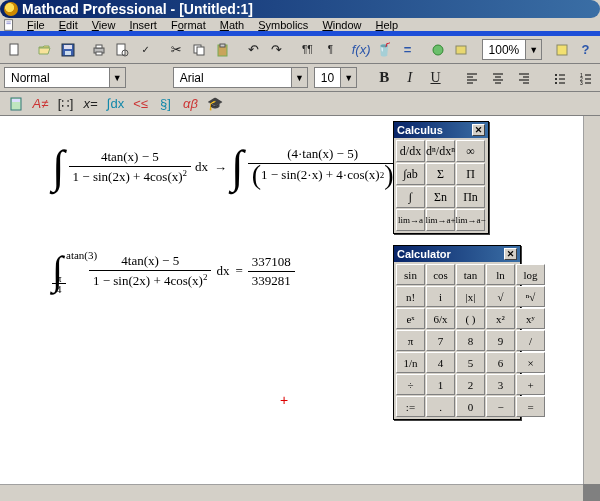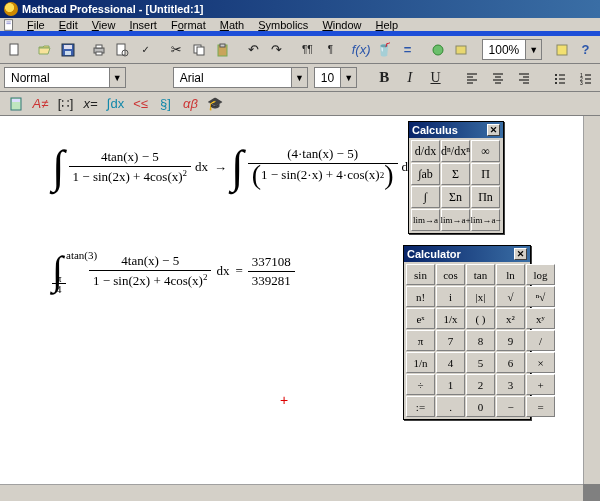--- a/index.html
+++ b/index.html
@@ -13,22 +13,23 @@
     overflow: hidden;
     position: relative;
   }
   .titlebar {
     background: linear-gradient(to right, #082468, #3a6ea5);
     color: #fff;
     height: 18px;
     display: flex;
     align-items: center;
     padding: 4px 4px;
-    font-size: 11px;
+    font-size: 14px;
     font-weight: bold;
+    border-radius: 9px;
   }
   .titlebar .icon {
     width: 14px; height: 14px;
     background: radial-gradient(circle at 40% 40%, #ffdd55 0 35%, #cc8800 40% 100%);
     border-radius: 50%;
     margin-right: 4px;
   }
   .menubar {
     background: #d4d0c8;
     height: 18px;
@@ -483,59 +484,59 @@
       <span class="frac">
         <span class="num">337108</span>
         <span class="bar"></span>
         <span class="den">339281</span>
       </span>
     </span>
   </div>
 
   <div class="cursor-cross" style="top:275px; left:280px;">+</div>
 
-  <div class="palette calculus" style="top:4px; left:408px; width:96px;">
+  <div class="palette calculus" style="top:4px; left:393px; width:96px;">
     <div class="ptitle">
       <span>Calculus</span>
       <span class="pclose">✕</span>
     </div>
     <div class="pgrid">
       <span class="pcell">d/dx</span>
       <span class="pcell">dⁿ/dxⁿ</span>
       <span class="pcell">∞</span>
       <span class="pcell">∫ab</span>
       <span class="pcell">Σ</span>
       <span class="pcell">Π</span>
       <span class="pcell">∫</span>
       <span class="pcell">Σn</span>
       <span class="pcell">Πn</span>
       <span class="pcell" style="font-size:9px;">lim→a</span>
       <span class="pcell" style="font-size:9px;">lim→a+</span>
       <span class="pcell" style="font-size:9px;">lim→a−</span>
     </div>
   </div>
 
-  <div class="palette calc" style="top:128px; left:393px; width:128px;margin-left:10px;">
+  <div class="palette calc" style="top:128px; left:393px; width:128px;">
     <div class="ptitle">
       <span>Calculator</span>
       <span class="pclose">✕</span>
     </div>
     <div class="pgrid calcgrid">
       <span class="pcell">sin</span>
       <span class="pcell">cos</span>
       <span class="pcell">tan</span>
       <span class="pcell">ln</span>
       <span class="pcell">log</span>
       <span class="pcell">n!</span>
       <span class="pcell">i</span>
       <span class="pcell">|x|</span>
       <span class="pcell">√</span>
       <span class="pcell">ⁿ√</span>
       <span class="pcell">eˣ</span>
-      <span class="pcell">1/x</span>
+      <span class="pcell">6/x</span>
       <span class="pcell">( )</span>
       <span class="pcell">x²</span>
       <span class="pcell">xʸ</span>
       <span class="pcell">π</span>
       <span class="pcell">7</span>
       <span class="pcell">8</span>
       <span class="pcell">9</span>
       <span class="pcell">/</span>
       <span class="pcell">1/n</span>
       <span class="pcell">4</span>

